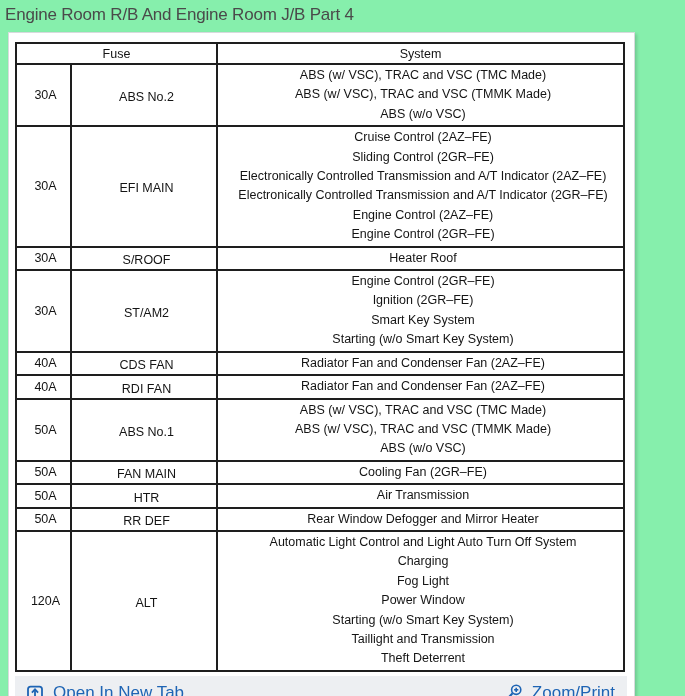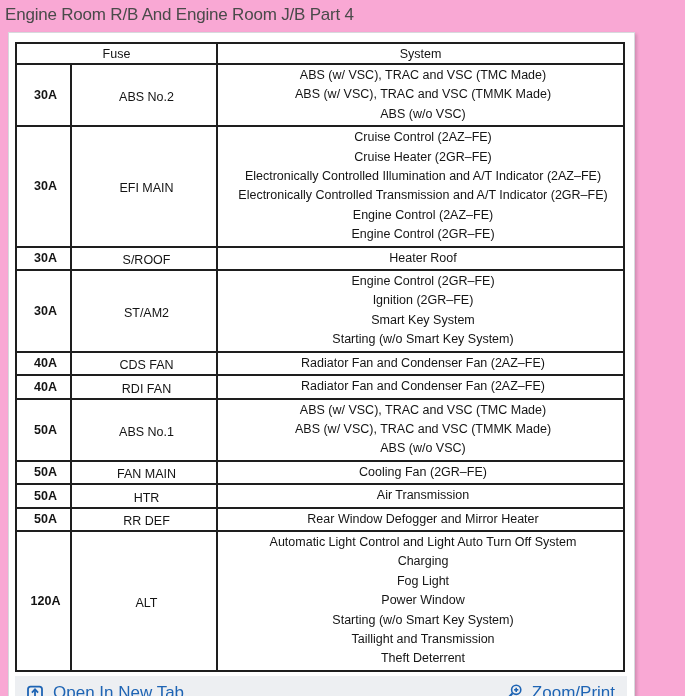--- a/index.html
+++ b/index.html
@@ -8,21 +8,21 @@
     background: #ffffff;
     width: 685px;
     height: 696px;
     font-family: "Liberation Sans", sans-serif;
     -webkit-font-smoothing: antialiased;
   }
   .page {
     width: 685px;
     height: 696px;
     overflow: hidden;
-    background: #f9a8d4;
+    background: #86efac;
   }
   .page-title {
     margin: 5px 0 7px 5px;
     font-size: 17px;
     font-weight: 400;
     color: #4a4a4a;
     letter-spacing: -0.2px;
   }
   .panel {
     box-sizing: border-box;
@@ -51,21 +51,20 @@
     padding: 1px 4px;
   }
   th.fuse-header { text-align: center; }
   th.system-header { text-align: left; padding-left: 7px; margin-top: 36px; }
   col.amp-col    { width: 55px; }
   col.name-col   { width: 146px; }
   td.amp-cell {
     padding: 1px 3px 1px 7px;
     vertical-align: middle;
     white-space: nowrap;
-    font-weight: bold;
   }
   td.name-cell {
     padding: 5px 3px 1px 8px;
     vertical-align: middle;
     white-space: nowrap;
   }
   td.systems-cell { padding: 1px 15px; vertical-align: middle; }
   .system-line {
     padding-left: 5px;
     line-height: 19.4px;
@@ -123,22 +122,22 @@
               <div class="system-line">ABS (w/ VSC), TRAC and VSC (TMC Made)</div>
               <div class="system-line">ABS (w/ VSC), TRAC and VSC (TMMK Made)</div>
               <div class="system-line">ABS (w/o VSC)</div>
             </td>
           </tr>
           <tr>
             <td class="amp-cell">30A</td>
             <td class="name-cell">EFI MAIN</td>
             <td class="systems-cell">
               <div class="system-line">Cruise Control (2AZ–FE)</div>
-              <div class="system-line">Cruise Heater (2GR–FE)</div>
-              <div class="system-line">Electronically Controlled Illumination and A/T Indicator (2AZ–FE)</div>
+              <div class="system-line">Sliding Control (2GR–FE)</div>
+              <div class="system-line">Electronically Controlled Transmission and A/T Indicator (2AZ–FE)</div>
               <div class="system-line">Electronically Controlled Transmission and A/T Indicator (2GR–FE)</div>
               <div class="system-line">Engine Control (2AZ–FE)</div>
               <div class="system-line">Engine Control (2GR–FE)</div>
             </td>
           </tr>
           <tr>
             <td class="amp-cell">30A</td>
             <td class="name-cell">S/ROOF</td>
             <td class="systems-cell">
               <div class="system-line">Heater Roof</div>

